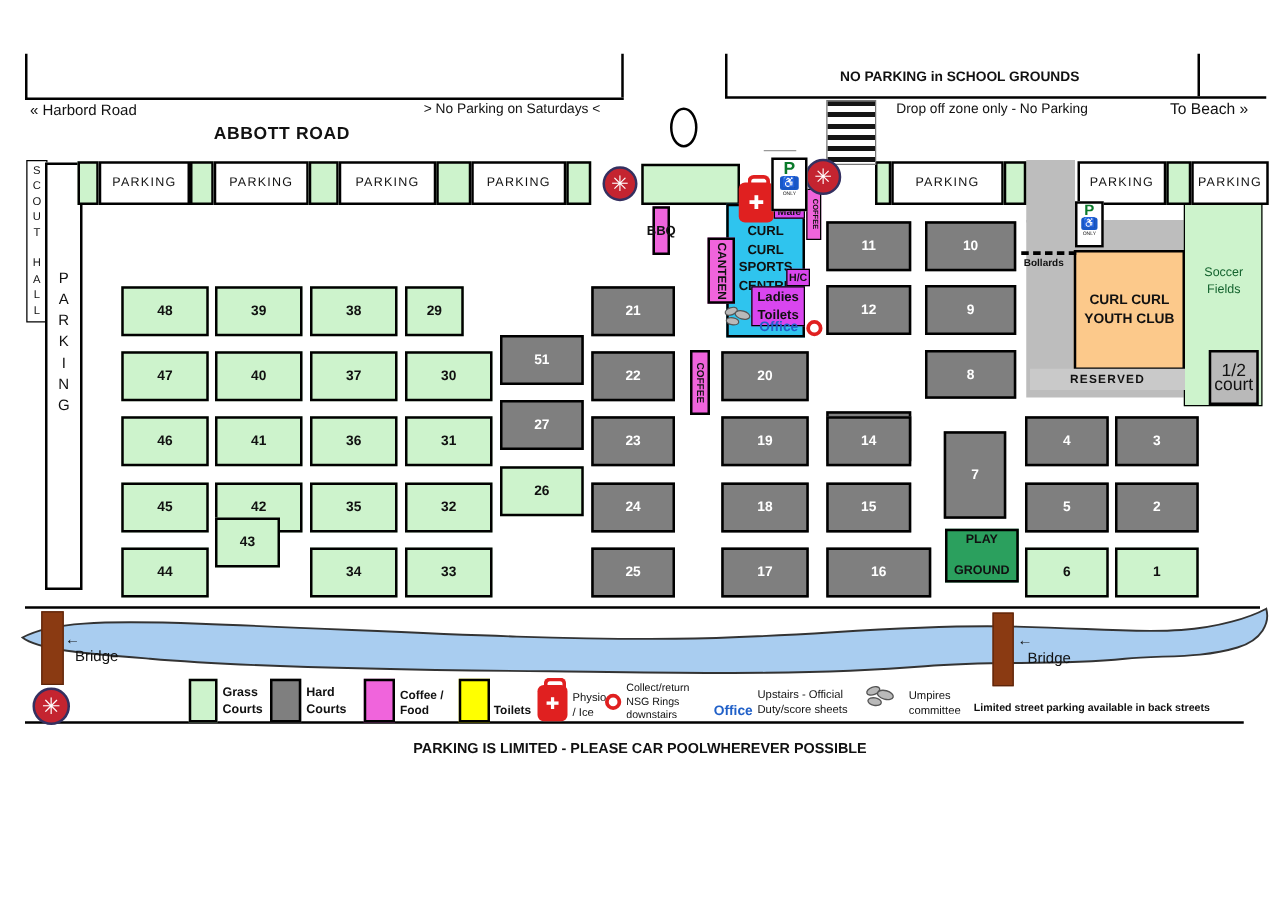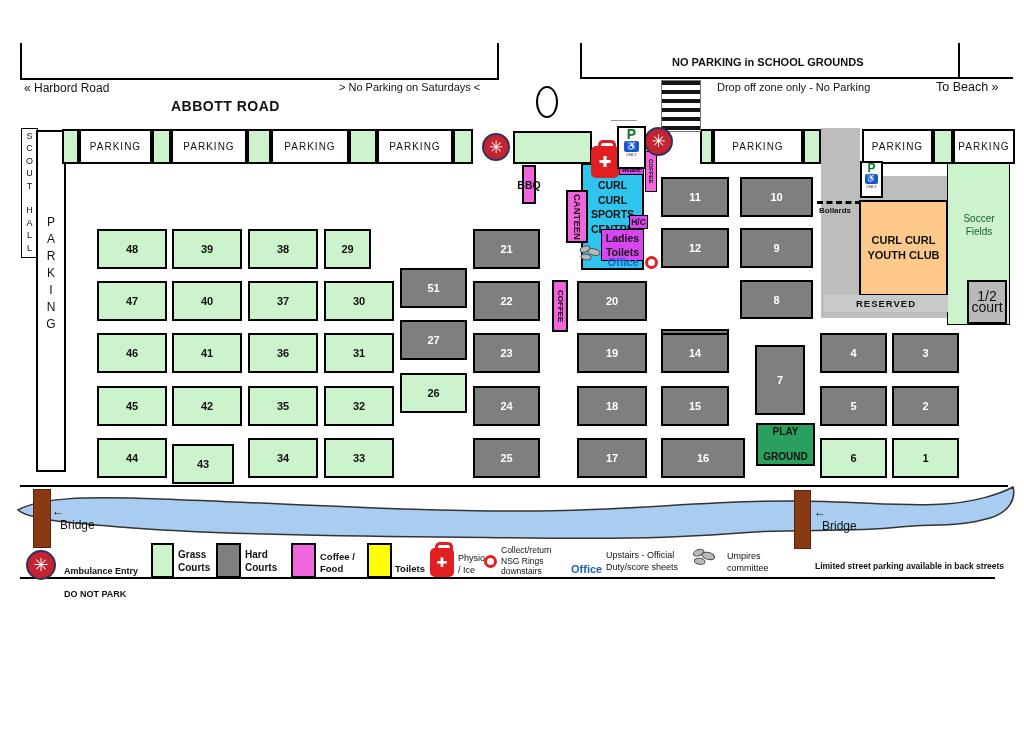--- a/index.html
+++ b/index.html
@@ -200,21 +200,21 @@
       <div class="court grass" style="left: 324px; top: 281px; width: 70px; height: 40px;">30</div>
       <div class="court grass" style="left: 97px; top: 333px; width: 70px; height: 40px;">46</div>
       <div class="court grass" style="left: 172px; top: 333px; width: 70px; height: 40px;">41</div>
       <div class="court grass" style="left: 248px; top: 333px; width: 70px; height: 40px;">36</div>
       <div class="court grass" style="left: 324px; top: 333px; width: 70px; height: 40px;">31</div>
       <div class="court grass" style="left: 97px; top: 386px; width: 70px; height: 40px;">45</div>
       <div class="court grass" style="left: 172px; top: 386px; width: 70px; height: 40px;">42</div>
       <div class="court grass" style="left: 248px; top: 386px; width: 70px; height: 40px;">35</div>
       <div class="court grass" style="left: 324px; top: 386px; width: 70px; height: 40px;">32</div>
       <div class="court grass" style="left: 97px; top: 438px; width: 70px; height: 40px;">44</div>
-      <div class="court grass" style="left: 172px; top: 444px; width: 62px; height: 40px;">43</div>
+      <div class="court grass" style="left: 172px; top: 414px; width: 52px; height: 40px;">43</div>
       <div class="court grass" style="left: 248px; top: 438px; width: 70px; height: 40px;">34</div>
       <div class="court grass" style="left: 324px; top: 438px; width: 70px; height: 40px;">33</div>
       <div class="court hard" style="left: 400px; top: 268px; width: 67px; height: 40px;">51</div>
       <div class="court hard" style="left: 400px; top: 320px; width: 67px; height: 40px;">27</div>
       <div class="court grass" style="left: 400px; top: 373px; width: 67px; height: 40px;">26</div>
       <div class="court hard" style="left: 473px; top: 229px; width: 67px; height: 40px;">21</div>
       <div class="court hard" style="left: 473px; top: 281px; width: 67px; height: 40px;">22</div>
       <div class="court hard" style="left: 473px; top: 333px; width: 67px; height: 40px;">23</div>
       <div class="court hard" style="left: 473px; top: 386px; width: 67px; height: 40px;">24</div>
       <div class="court hard" style="left: 473px; top: 438px; width: 67px; height: 40px;">25</div>
@@ -255,24 +255,20 @@
   </div>
   <div class="abs" style="left:794px;top:490px;width:15px;height:57px;background:#8a3a12;border:1px solid #5c250a;z-index:3;"></div>
   <div class="t" style="left:814px;top:491px;font-size:12px;z-index:3;">
     <span style="letter-spacing:-2px;">←</span>
     <span style="margin-left:8px;">Bridge</span>
   </div>
 
   <div class="amb" style="left:26px;top:550px;width:30px;height:30px;">
     <span style="font-size:18px;line-height:18px;">✳</span>
   </div>
-  <div class="t b" style="left:64px;top:554px;font-size:9px;line-height:11.5px;">
-    <span>Ambulance Entry</span><br>
-    <span>DO NOT PARK</span>
-  </div>
 
   <div class="swatch" style="left:151px;top:543px;width:23px;height:35px;background:#cdf3cc;"></div>
   <div class="t b" style="left:178px;top:548px;font-size:10px;line-height:13px;">Grass
 Courts</div>
 
   <div class="swatch gray" style="left:216px;top:543px;width:25px;height:35px;"></div>
   <div class="t b" style="left:245px;top:548px;font-size:10px;line-height:13px;">Hard
 Courts</div>
 
   <div class="swatch" style="left:291px;top:543px;width:25px;height:35px;background:#f064dc;"></div>
@@ -300,17 +296,18 @@
   <svg class="abs" style="left:690px;top:546px;" width="28" height="22" viewBox="0 0 26 20">
     <g fill="#b9b9b9" stroke="#555" stroke-width="1">
       <ellipse cx="8" cy="6" rx="5" ry="2.8" transform="rotate(-20 8 6)"></ellipse>
       <ellipse cx="17" cy="9" rx="6" ry="3.2" transform="rotate(15 17 9)"></ellipse>
       <ellipse cx="9" cy="14" rx="5" ry="2.8" transform="rotate(10 9 14)"></ellipse>
     </g>
   </svg>
   <div class="t" style="left:727px;top:551px;font-size:9px;line-height:11.5px;">Umpires
 committee</div>
 
-  <div class="t b" style="left:815px;top:561px;font-size:8.5px;">Limited street parking available in back streets</div>
+  <div class="t b" style="left:779px;top:561px;font-size:8.5px;">Limited street parking available in back streets</div>
 
   <div class="hline" style="left:20px;top:577px;width:975px;"></div>
 
+  <div class="t b" style="left:0;top:593px;width:1024px;text-align:center;font-size:11.5px;">PARKING IS LIMITED - PLEASE CAR POOLWHEREVER POSSIBLE</div>
 </div>
 
 </body></html>

